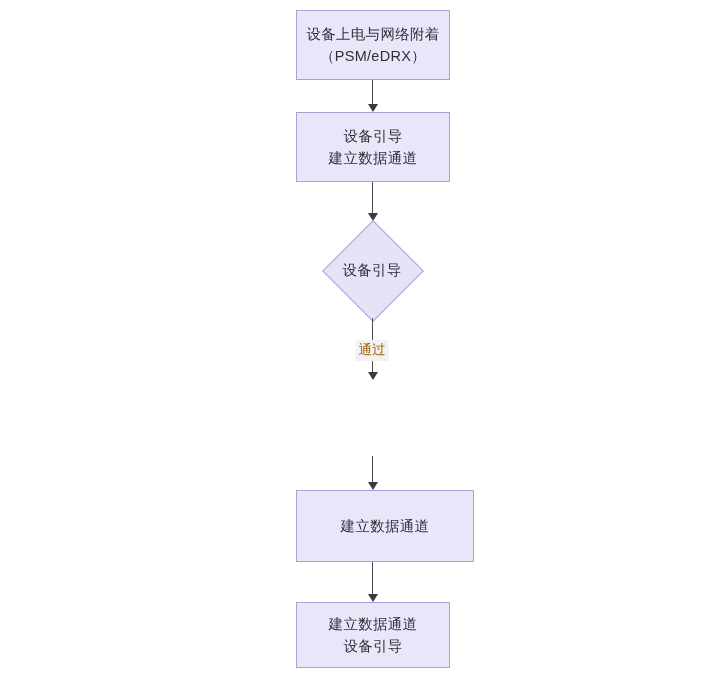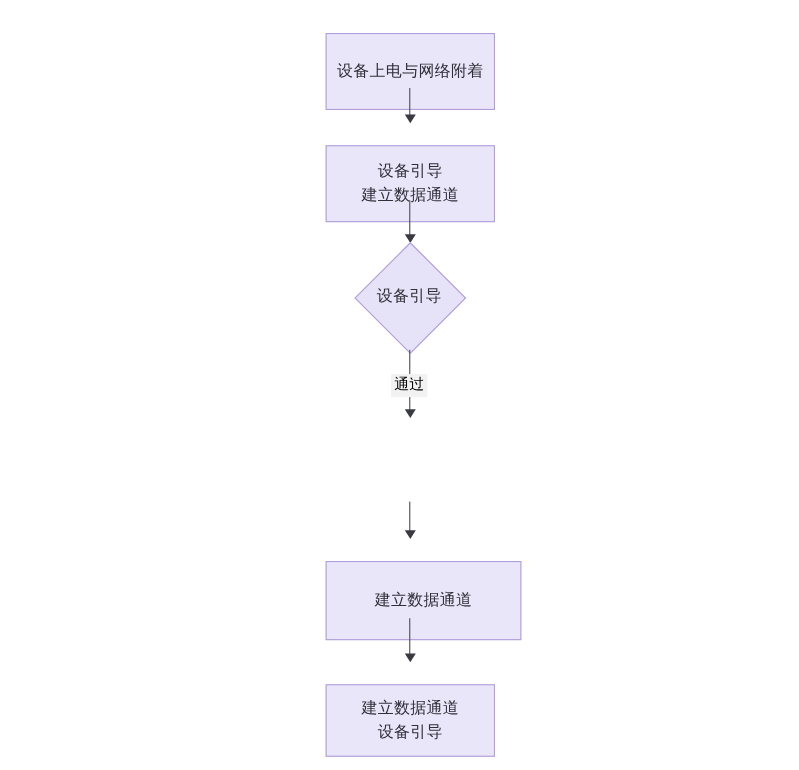--- a/index.html
+++ b/index.html
@@ -28,21 +28,20 @@
     justify-content: center;
     text-align: center;
     color: #2f2f38;
     font-size: 14.5px;
     line-height: 1.55;
     letter-spacing: 0.3px;
   }
   .node-process {
     background: #eae6fa;
     border: 1px solid #b29ddb;
-    margin-top: 20px;
   }
   .node-line {
     display: block;
     white-space: nowrap;
   }
   .node-decision {
     width: 100px;
     height: 100px;
   }
   .node-decision .diamond-shape {
@@ -76,36 +75,37 @@
     width: 0;
     height: 0;
     border-left: 5px solid transparent;
     border-right: 5px solid transparent;
     border-top: 8px solid #3a3a42;
     left: 368px;
   }
   .edge-label {
     position: absolute;
     background: #f2f2f2;
-    color: #000000;
+    color: #a16207;
     font-size: 13.5px;
     line-height: 1.4;
     padding: 1px 3px;
     white-space: nowrap;
     transform: translateX(-50%);
     left: 372px;
   }
 </style>
 </head>
 <body>
 
 <div id="flowchart-canvas">
 
   <div class="node node-process" style="left:296px; top:10px; width:154px; height:70px;">
     <span class="node-line">设备上电与网络附着</span>
+    <span class="node-line">（PSM/eDRX）</span>
   </div>
 
   <div class="connector" style="top:80px; height:25px;"></div>
   <div class="arrowhead" style="top:104px;"></div>
 
   <div class="node node-process" style="left:296px; top:112px; width:154px; height:70px;text-align:right;">
     <span class="node-line">设备引导</span>
     <span class="node-line">建立数据通道</span>
   </div>
 

